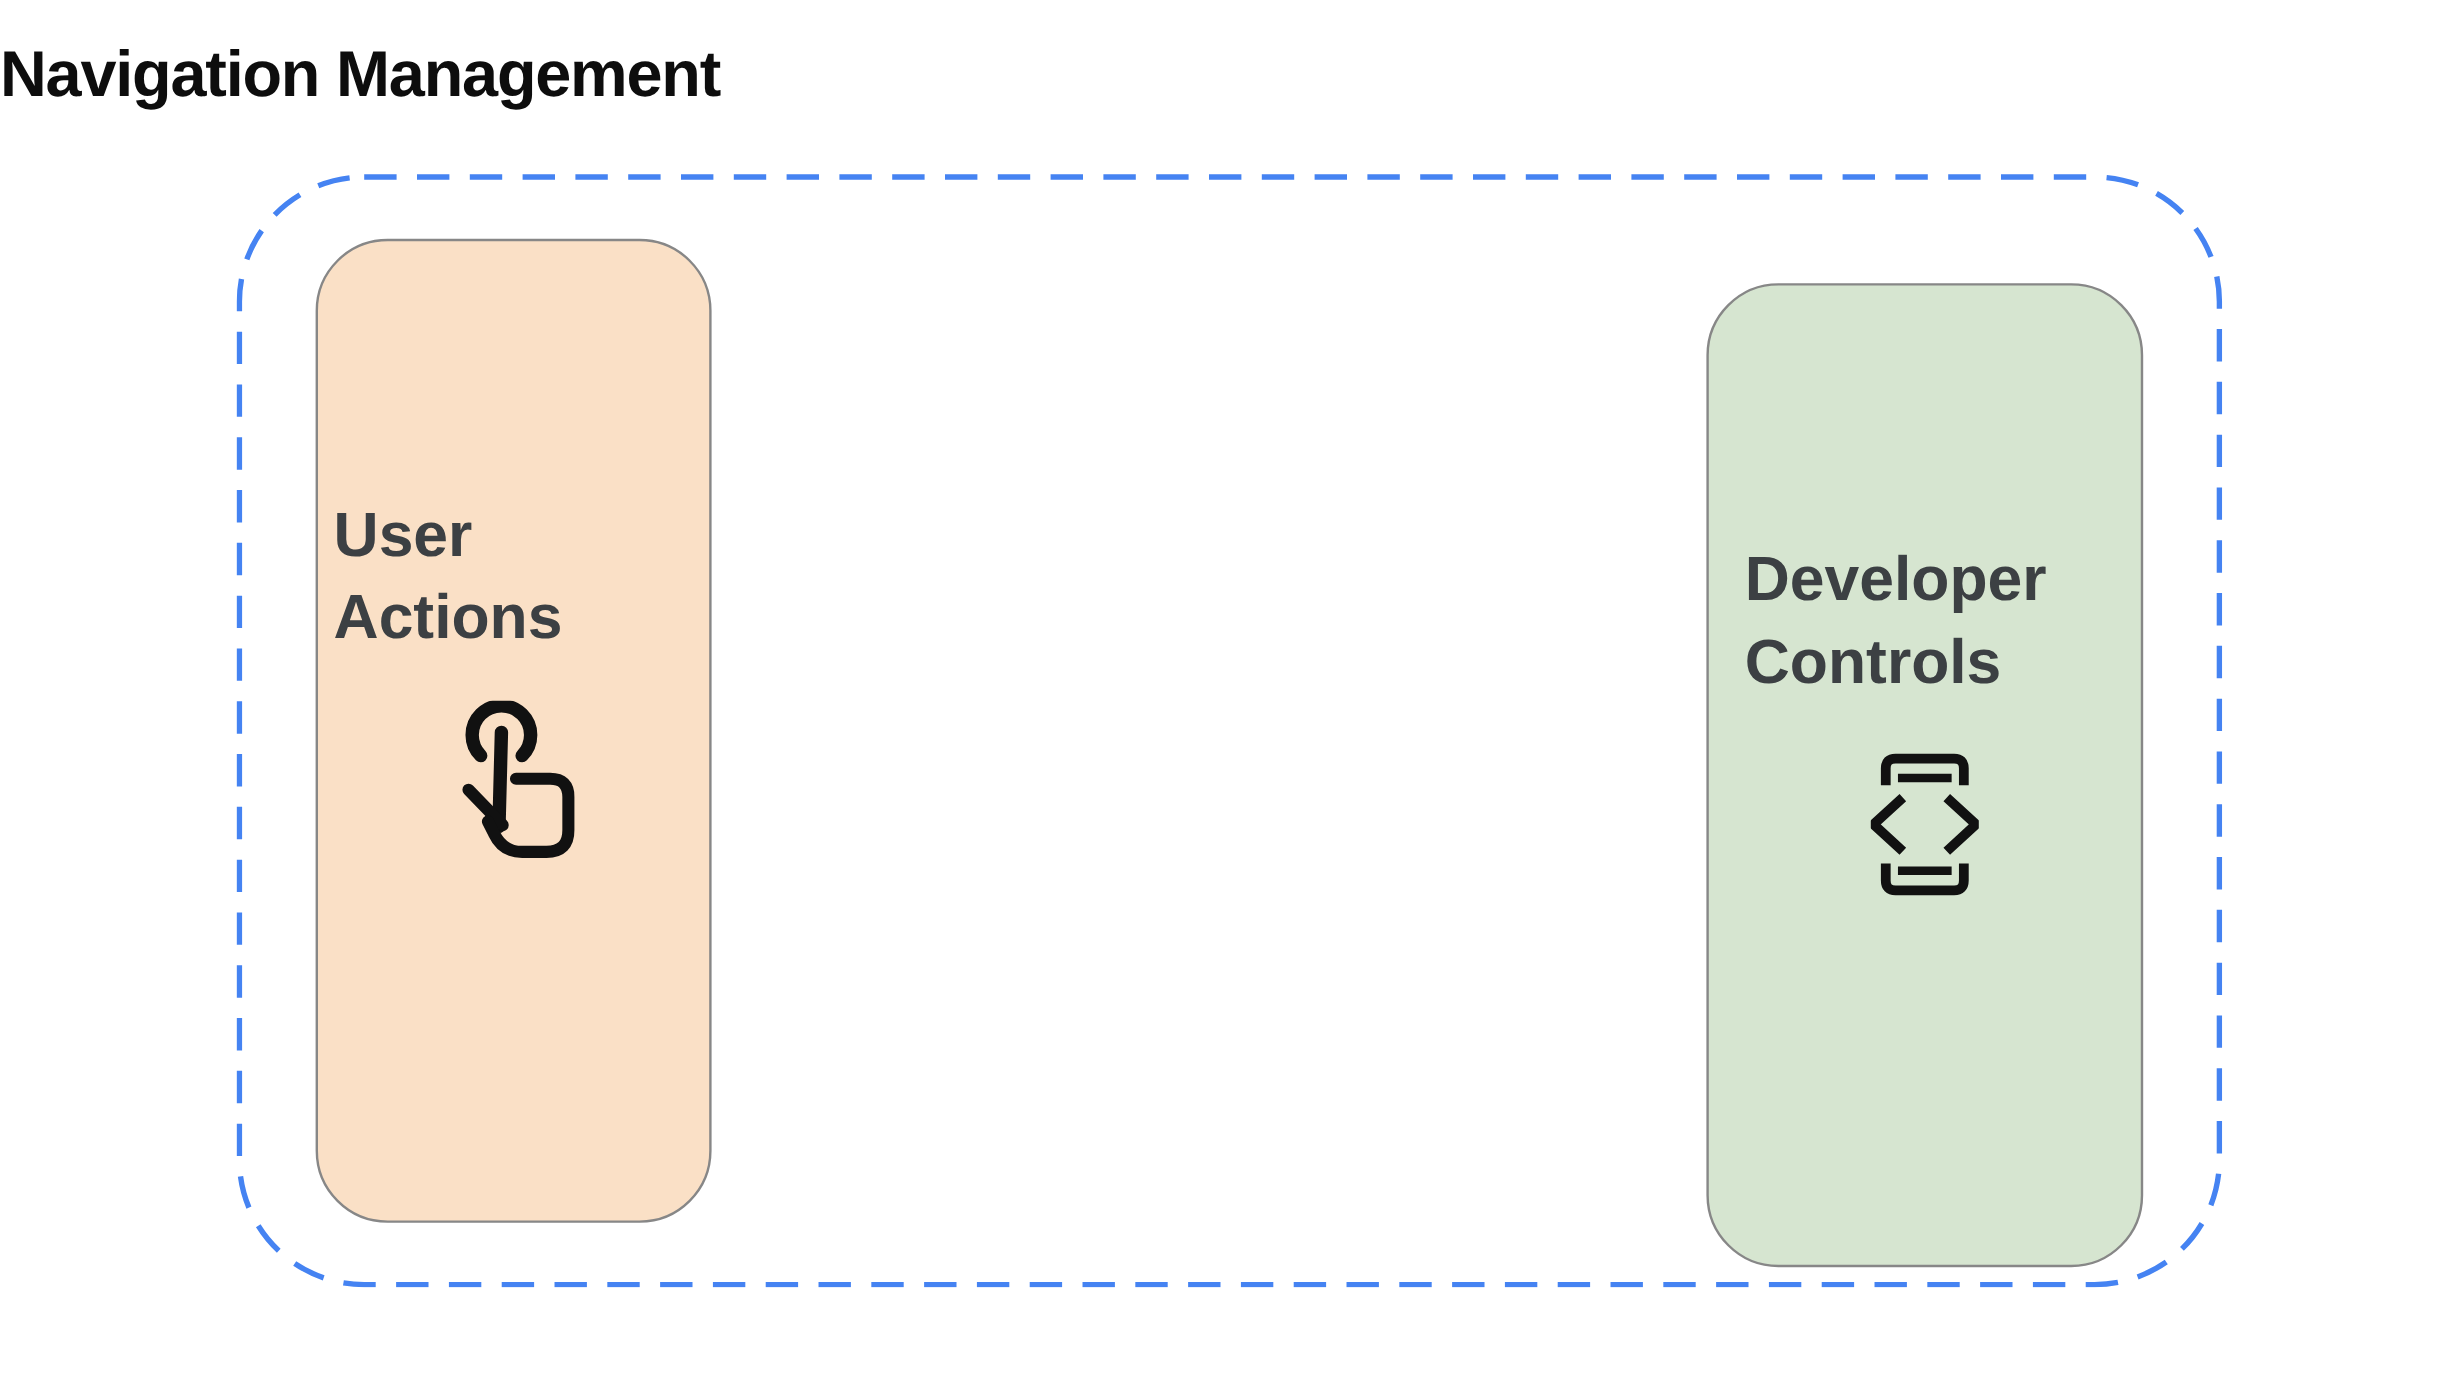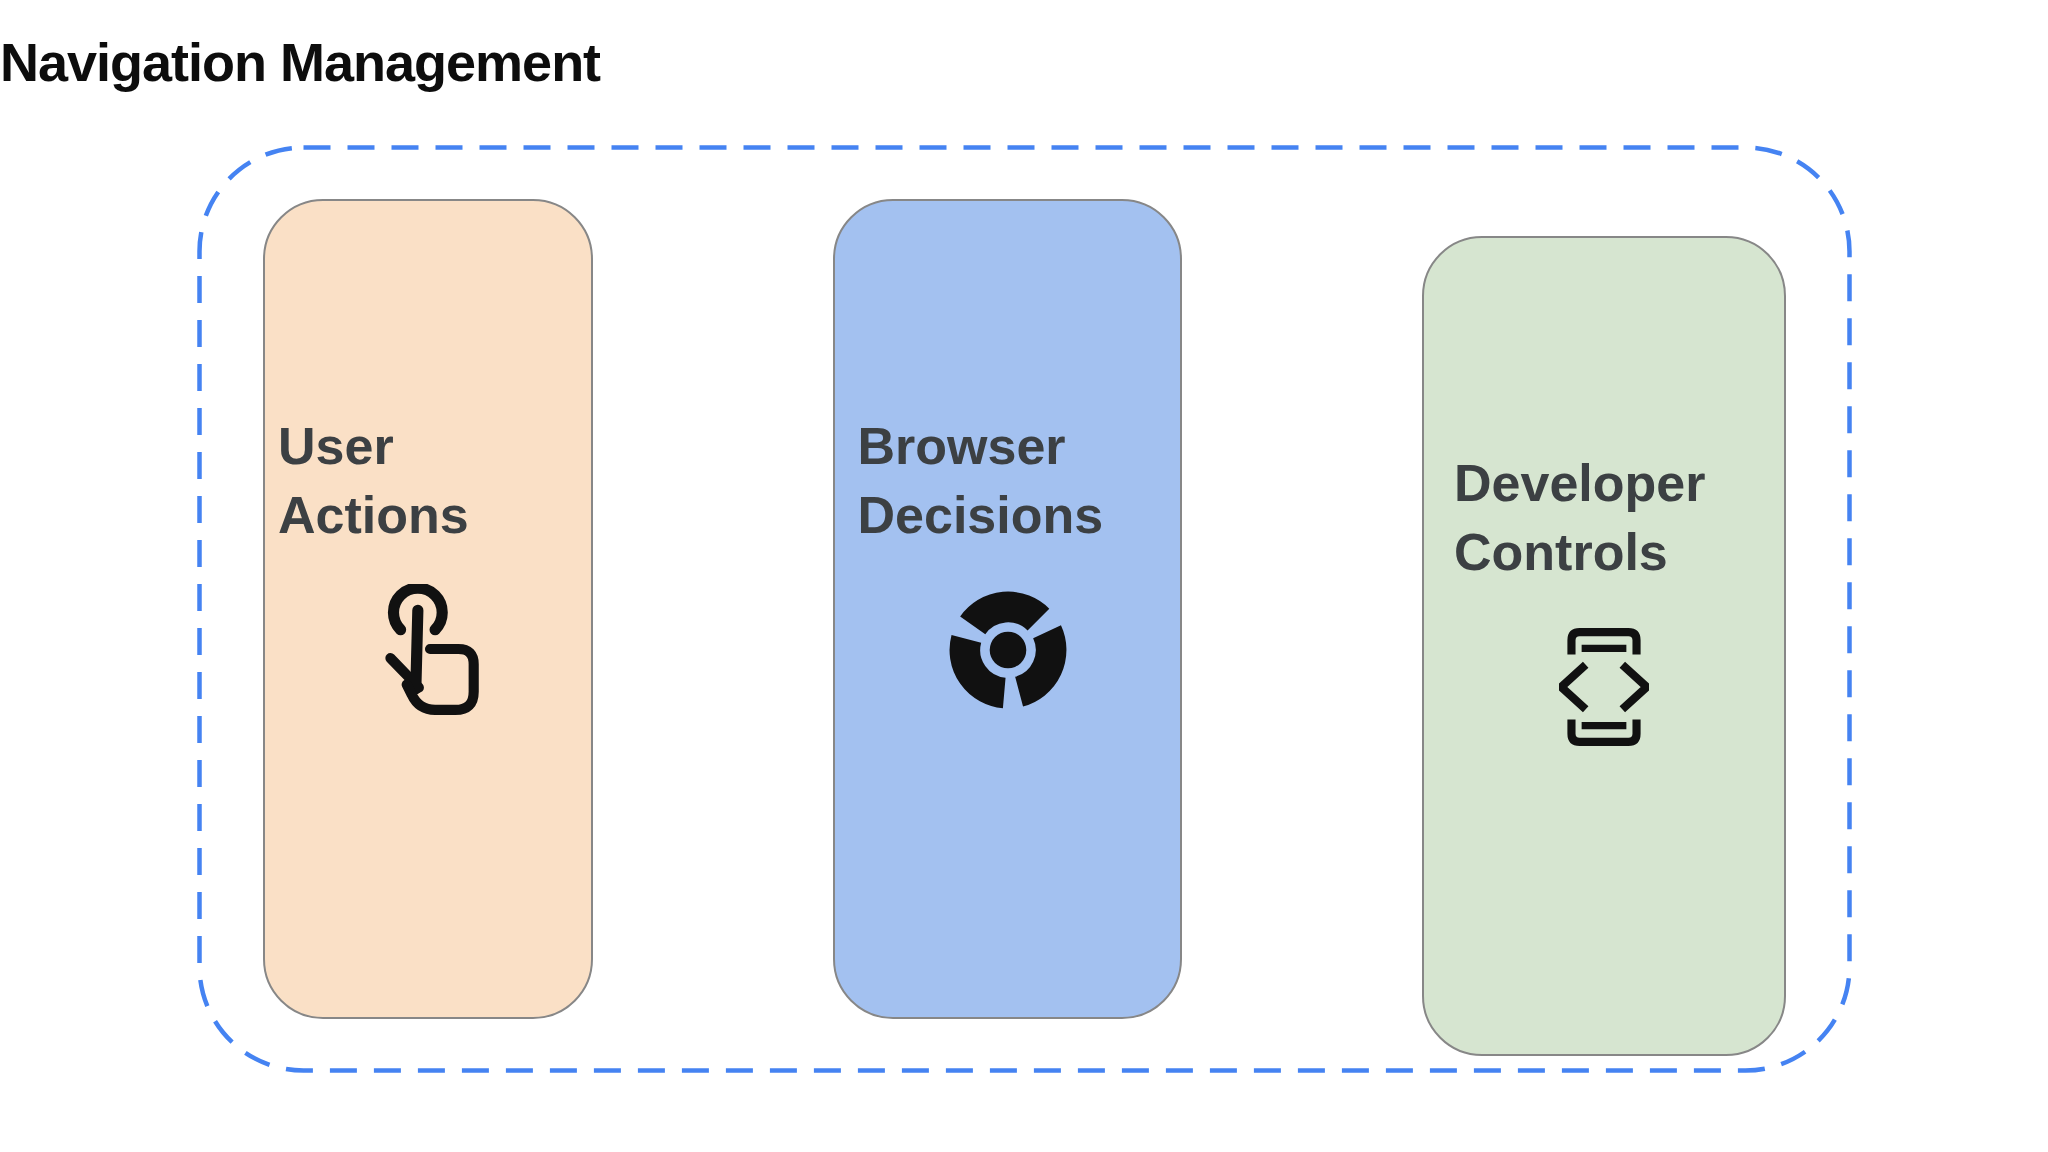--- a/index.html
+++ b/index.html
@@ -80,31 +80,20 @@
     <div class="icon-wrap">
       <svg width="102" height="132" viewBox="0 0 100 130" fill="none" stroke="currentColor" stroke-linecap="round" stroke-linejoin="round">
         <path d="M23 45 A24 24 0 1 1 57 45" stroke-width="11"></path>
         <path d="M40 26 L38 103" stroke-width="11"></path>
         <path d="M13 73 L41 102" stroke-width="10"></path>
         <path d="M52 64 L80 64 Q95 64 95 79 L95 106 Q95 124 77 124 L57 124 Q41 124 34 109 L29 99" stroke-width="10"></path>
       </svg>
     </div>
   </div>
 
-  <div class="card c1" style="background: rgb(163, 193, 240);">
-    <div class="card-label">Browser Decisions</div>
-    <div class="icon-wrap">
-      <svg width="118" height="118" viewBox="0 0 100 100" fill="none">
-        <circle cx="50" cy="50" r="15.5" fill="currentColor"></circle>
-        <path d="M20.1 29.1 A36.5 36.5 0 0 1 75.8 24.2" stroke="currentColor" stroke-width="26"></path>
-        <path d="M83.1 34.6 A36.5 36.5 0 0 1 59.4 85.3" stroke="currentColor" stroke-width="26"></path>
-        <path d="M46.8 86.4 A36.5 36.5 0 0 1 14.7 40.6" stroke="currentColor" stroke-width="26"></path>
-      </svg>
-    </div>
-  </div>
 
   <div class="card c2" style="background: rgb(214, 229, 208);">
     <div class="card-label">Developer Controls</div>
     <div class="icon-wrap">
       <svg width="90" height="122" viewBox="0 0 88 120" fill="none" stroke="currentColor" stroke-linecap="butt" stroke-linejoin="miter">
         <path d="M12 28 V14 Q12 6 20 6 H68 Q76 6 76 14 V28" stroke-width="8"></path>
         <path d="M22 22 H66" stroke-width="7"></path>
         <path d="M26 38 L2 60 L26 82" stroke-width="8"></path>
         <path d="M62 38 L86 60 L62 82" stroke-width="8"></path>
         <path d="M12 92 V106 Q12 114 20 114 H68 Q76 114 76 106 V92" stroke-width="8"></path>

